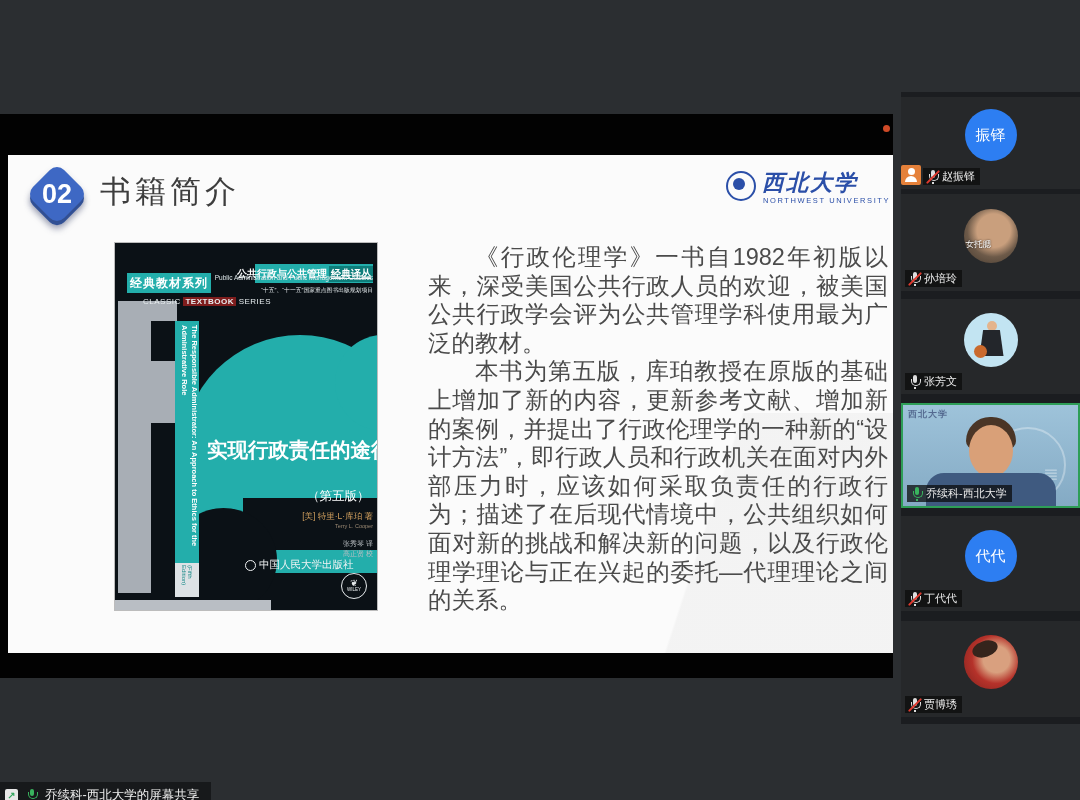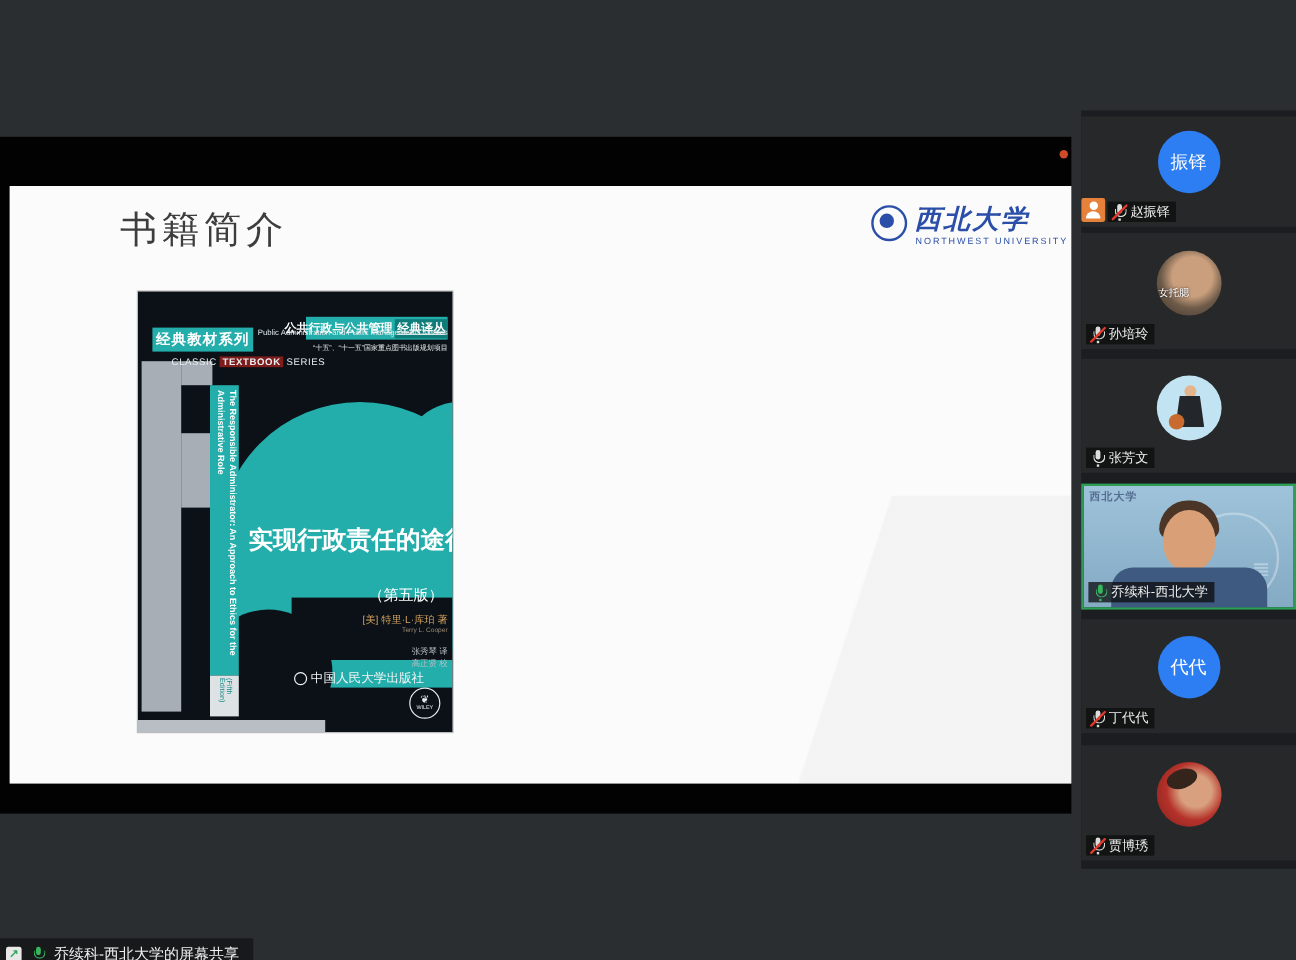--- a/index.html
+++ b/index.html
@@ -123,20 +123,25 @@
 </style>
 </head>
 <body>
 
 <div class="stage">
 
   <div class="share-black">
     <div class="slide">
       <div class="wm-tri"></div>
 
+      <div class="diamond-wrap">
+        <div class="diamond back"></div>
+        <div class="diamond"></div>
+        <div class="diamond-num">02</div>
+      </div>
       <div class="slide-title">书籍简介</div>
 
       <div class="uni-logo">
         <div class="uni-seal"></div>
         <div class="uni-cn">西北大学</div>
         <div class="uni-en">NORTHWEST UNIVERSITY</div>
       </div>
 
       <div class="cover">
         <div class="cv cv-grayA"></div>
@@ -172,20 +177,24 @@
           <div>高正贤 校</div>
         </div>
         <div class="cv cv-pub">
             <i></i>
             <span>中国人民大学出版社</span>
           </div>
         <div class="cv cv-wiley"><em>❦</em><span>WILEY</span></div>
         <div class="cv cv-graybar"></div>
       </div>
 
+      <div class="bodytext">
+        <p>《行政伦理学》一书自1982年初版以来，深受美国公共行政人员的欢迎，被美国公共行政学会评为公共管理学科使用最为广泛的教材。</p>
+        <p>本书为第五版，库珀教授在原版的基础上增加了新的内容，更新参考文献、增加新的案例，并提出了行政伦理学的一种新的“设计方法”，即行政人员和行政机关在面对内外部压力时，应该如何采取负责任的行政行为；描述了在后现代情境中，公共组织如何面对新的挑战和解决新的问题，以及行政伦理学理论与正在兴起的委托—代理理论之间的关系。</p>
+      </div>
     </div>
   </div>
 
   <div class="rec-dot"></div>
 
   <div class="share-pill">
     <span class="app-ico">↗</span>
     <span class="mic speaking">
         <i class="cap"></i>
         <i class="arc"></i>

